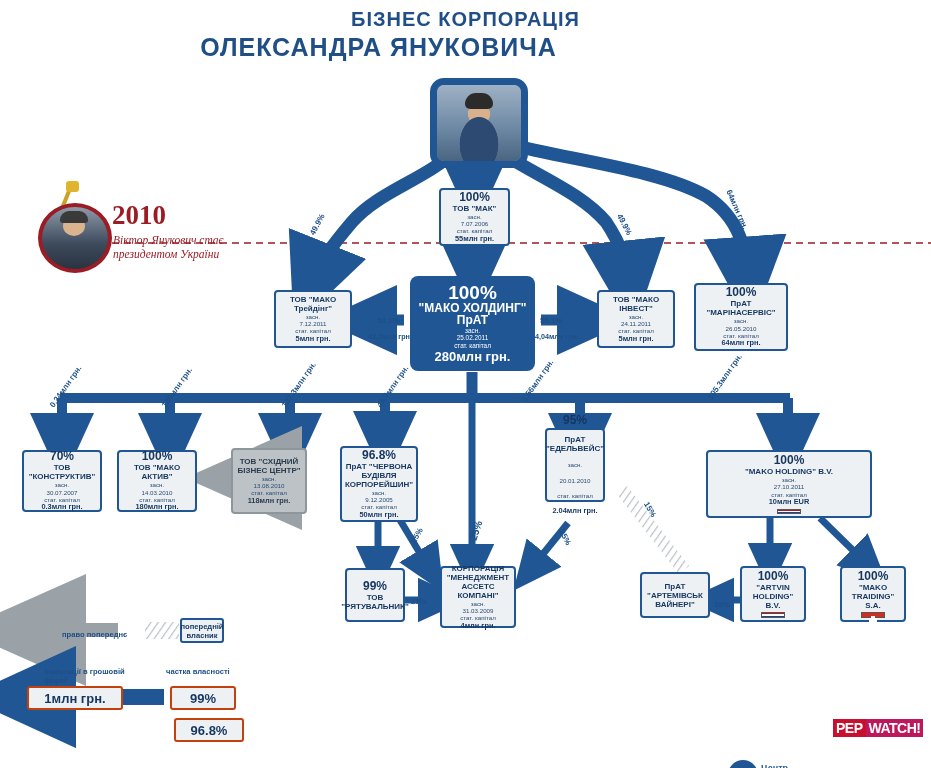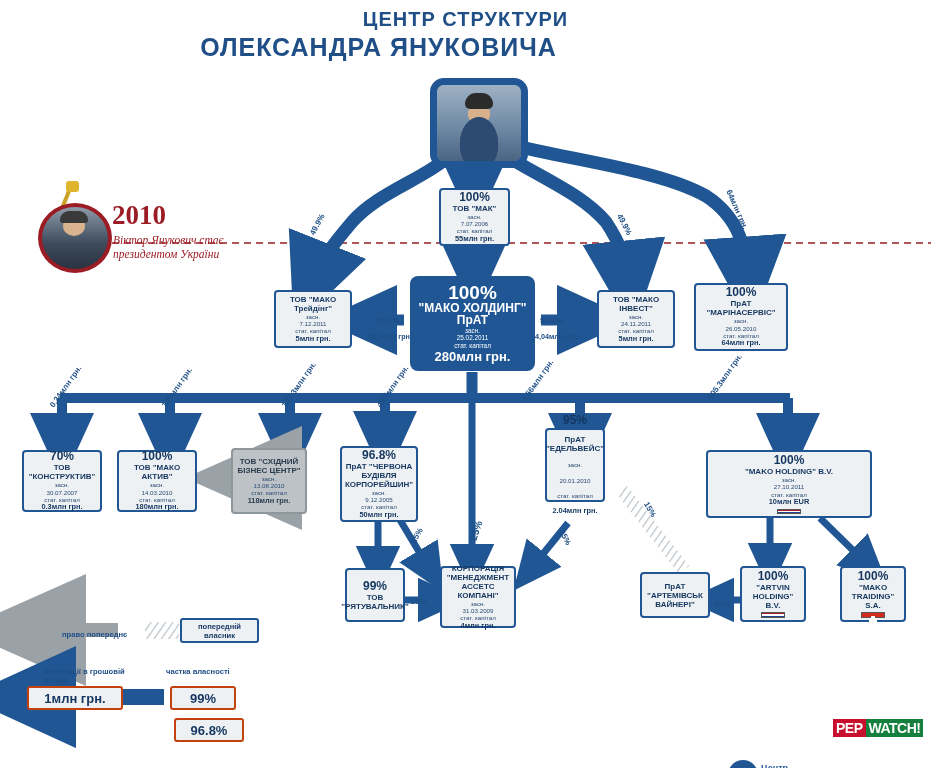--- a/index.html
+++ b/index.html
@@ -125,21 +125,21 @@
   
   .logo-cpk{left:728px;top:714px;width:110px;height:34px;margin-top:44px;}
   .cpk-eye{position:absolute;left:0;top:2px;width:30px;height:30px;border-radius:50%;
      background:#1f5693;}
   .cpk-eye:after{content:"";position:absolute;left:9px;top:9px;width:12px;height:12px;border-radius:50%;background:#fff;}
   .cpk-eye:before{content:"";position:absolute;left:12px;top:12px;width:6px;height:6px;border-radius:50%;background:#1f5693;z-index:2;}
   .cpk-t1{position:absolute;left:33px;top:5px;font-size:9px;font-weight:bold;color:#1f5693;}
   .cpk-t2{position:absolute;left:33px;top:16px;font-size:8px;font-weight:bold;color:#1f5693;text-align:center;}
   .pep{left:833px;top:718px;height:20px;display:flex;align-items:center;}
   .pep .p1{background:#c8102e;color:#fff;font-size:14px;font-weight:bold;padding:1px 3px;letter-spacing:-0.5px;}
-  .pep .p2{background:#15803d;color:#fff;font-size:14px;font-weight:bold;padding:1px 3px;letter-spacing:-0.5px;}
+  .pep .p2{background:#be185d;color:#fff;font-size:14px;font-weight:bold;padding:1px 3px;letter-spacing:-0.5px;}
 </style>
 </head>
 <body>
 
 <div class="root">
 
   <svg class="layer" viewBox="0 0 931 768">
     <defs>
       <marker id="arrB" markerWidth="7" markerHeight="7" refX="3.2" refY="3.2" orient="auto">
         <path d="M0,0 L7,3.2 L0,6.4 Z" fill="#1f5693"></path>
@@ -191,21 +191,21 @@
     <path d="M770,518 L770,565" stroke="#1f5693" stroke-width="7" fill="none" marker-end="url(#arrB)"></path>
     <path d="M820,518 L868,565" stroke="#1f5693" stroke-width="7" fill="none" marker-end="url(#arrB)"></path>
 
     <path d="M740,600 L712,600" stroke="#1f5693" stroke-width="7" fill="none" marker-end="url(#arrB)"></path>
 
     <path d="M118,630 L30,630" stroke="#9aa2a8" stroke-width="14" fill="none" marker-end="url(#arrG)"></path>
     <rect x="145" y="622" width="34" height="17" fill="url(#hatch)"></rect>
     <path d="M164,697 L25,697" stroke="#1f5693" stroke-width="16" fill="none" marker-end="url(#arrB)"></path>
   </svg>
 
-  <div class="abs title1">ЦЕНТР СТРУКТУРИ</div>
+  <div class="abs title1">БІЗНЕС КОРПОРАЦІЯ</div>
   <div class="abs title2">ОЛЕКСАНДРА ЯНУКОВИЧА</div>
 
   <div class="abs photo-frame">
     <div class="photo-inner"></div>
   </div>
 
   <div class="abs mace"></div>
   <div class="abs mace-head"></div>
   <div class="abs oval-photo"></div>
   <div class="abs year">2010</div>
@@ -355,21 +355,21 @@
   <div class="elabel" style="left:706px;top:396px;transform:rotate(-55deg);transform-origin:left top;">105.3млн грн.</div>
 
   <div class="elabel" style="left:409px;top:531px;transform:rotate(-62deg);">25%</div>
   <div class="elabel" style="left:466px;top:525px;font-size:10px;transform:rotate(-72deg);">25%</div>
   <div class="elabel" style="left:557px;top:533px;transform:rotate(62deg);">25%</div>
   <div class="elabel" style="left:411px;top:597px;">25%</div>
   <div class="elabel" style="left:642px;top:505px;transform:rotate(60deg);">15%</div>
   <div class="elabel" style="left:714px;top:600px;">19%</div>
 
   <div class="legend-lbl" style="left:62px;top:630px;width:76px;">право попереднє</div>
-  <div class="legend-box" style="left:180px;top:618px;width:79px;height:25px;justify-content:flex-end;">
+  <div class="legend-box" style="left:180px;top:618px;width:44px;height:25px;">
     <span>попередній власник</span>
   </div>
   <div class="legend-lbl" style="left:44px;top:667px;width:92px;">інвестиції в грошовій формі</div>
   <div class="legend-lbl" style="left:166px;top:667px;width:86px;">частка власності</div>
   <div class="legend-big" style="left:27px;top:686px;width:96px;height:24px;">1млн грн.</div>
   <div class="legend-big" style="left:170px;top:686px;width:66px;height:24px;">99%</div>
   <div class="legend-big" style="left:174px;top:718px;width:70px;height:24px;">96.8%</div>
 
   <div class="abs logo-cpk">
     <div class="cpk-eye"></div>

